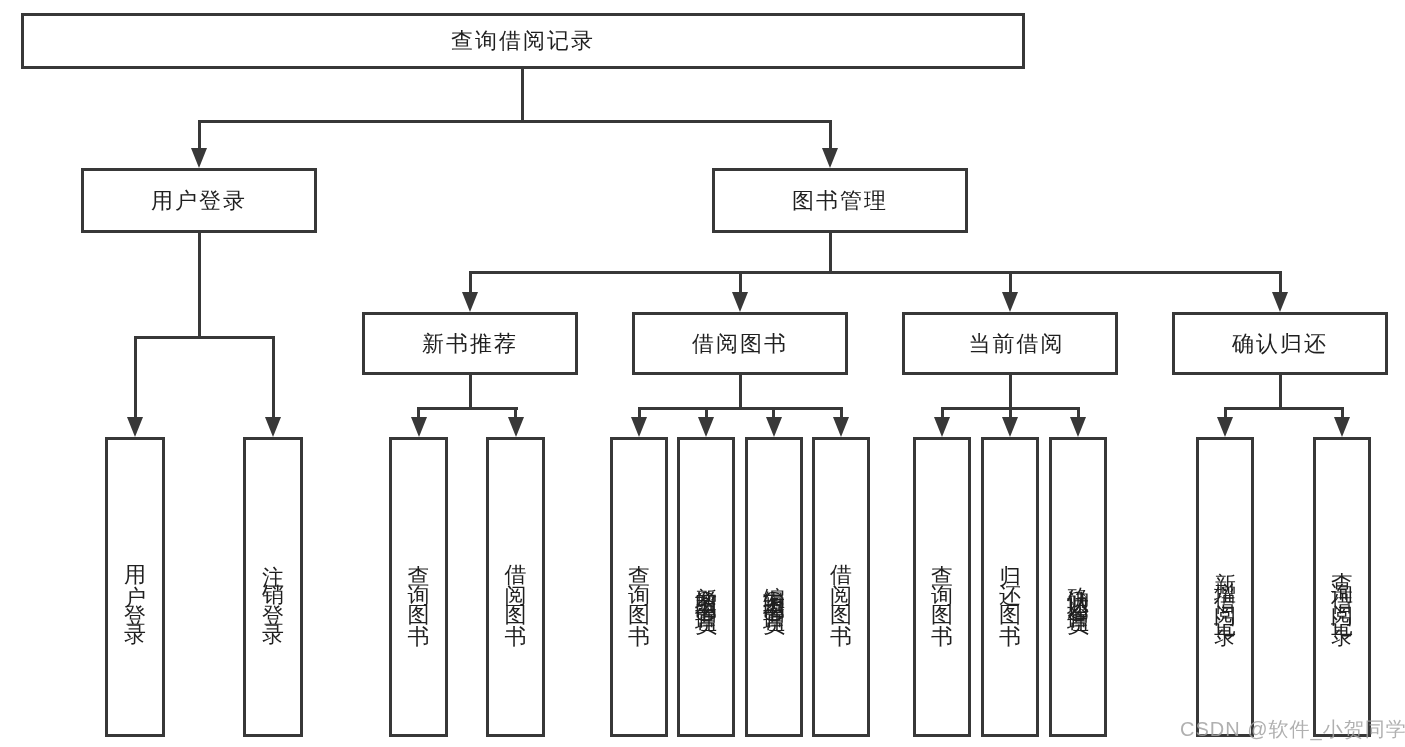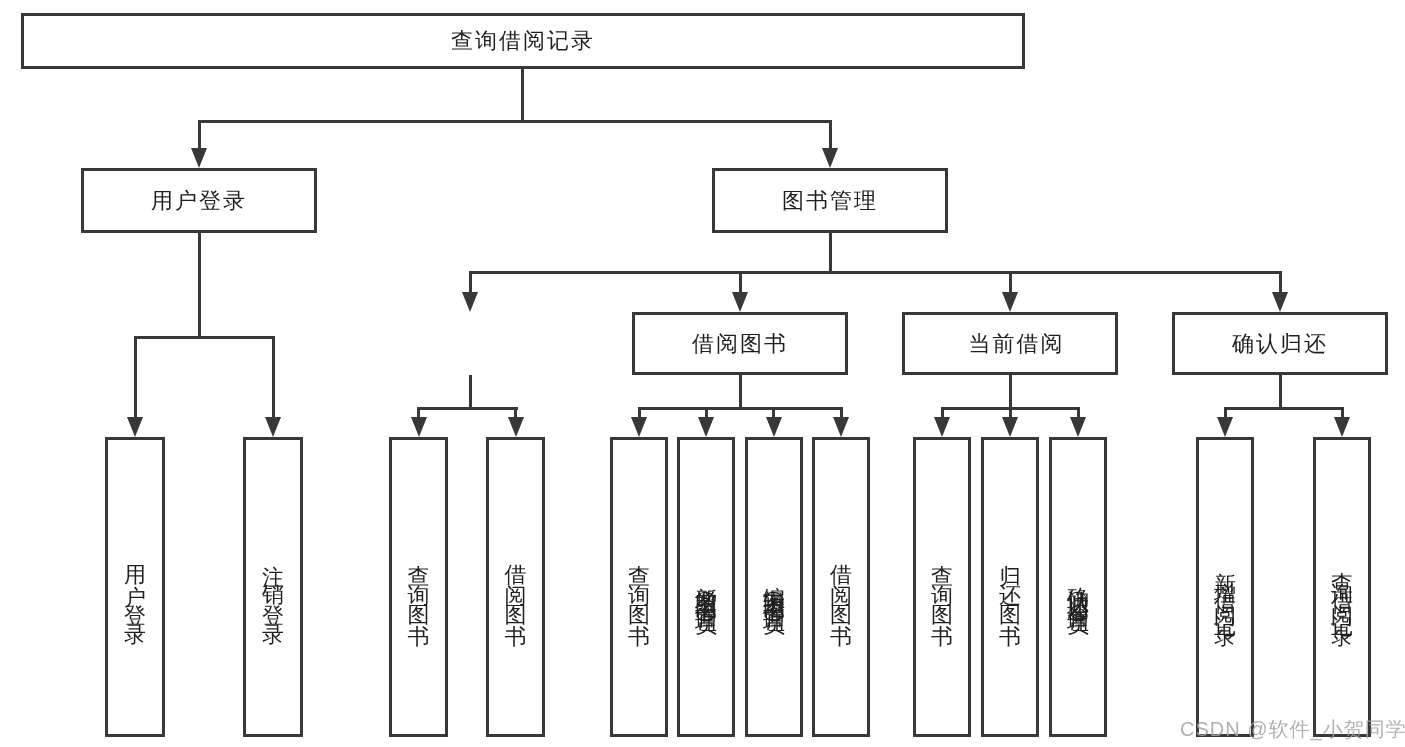--- a/index.html
+++ b/index.html
@@ -123,24 +123,27 @@
   <div class="arrow" style="left:1217px; top:417px;"></div>
   <div class="arrow" style="left:1334px; top:417px;"></div>
 
   <div class="box" style="left:21px; top:13px; width:1004px; height:56px;">
     <span class="hlabel">查询借阅记录</span>
   </div>
 
   <div class="box" style="left:81px; top:168px; width:236px; height:65px;">
     <span class="hlabel">用户登录</span>
   </div>
-  <div class="box" style="left:712px; top:168px; width:236px; height:65px;justify-content:center;">
+  <div class="box" style="left:712px; top:168px; width:256px; height:65px;justify-content:center;">
     <span class="hlabel">图书管理</span>
   </div>
 
+  <div class="box" style="left:362px; top:312px; width:216px; height:63px;">
+    <span class="hlabel">新书推荐</span>
+  </div>
   <div class="box" style="left:632px; top:312px; width:216px; height:63px;">
     <span class="hlabel">借阅图书</span>
   </div>
   <div class="box" style="left:902px; top:312px; width:216px; height:63px;padding-left:13px;">
     <span class="hlabel">当前借阅</span>
   </div>
   <div class="box" style="left:1172px; top:312px; width:216px; height:63px;">
     <span class="hlabel">确认归还</span>
   </div>
 

